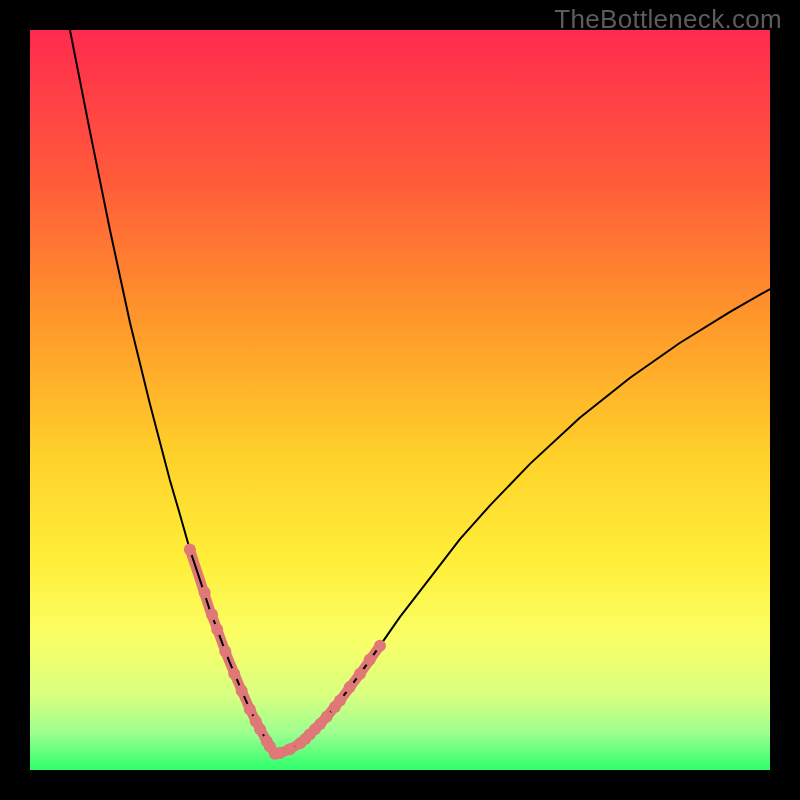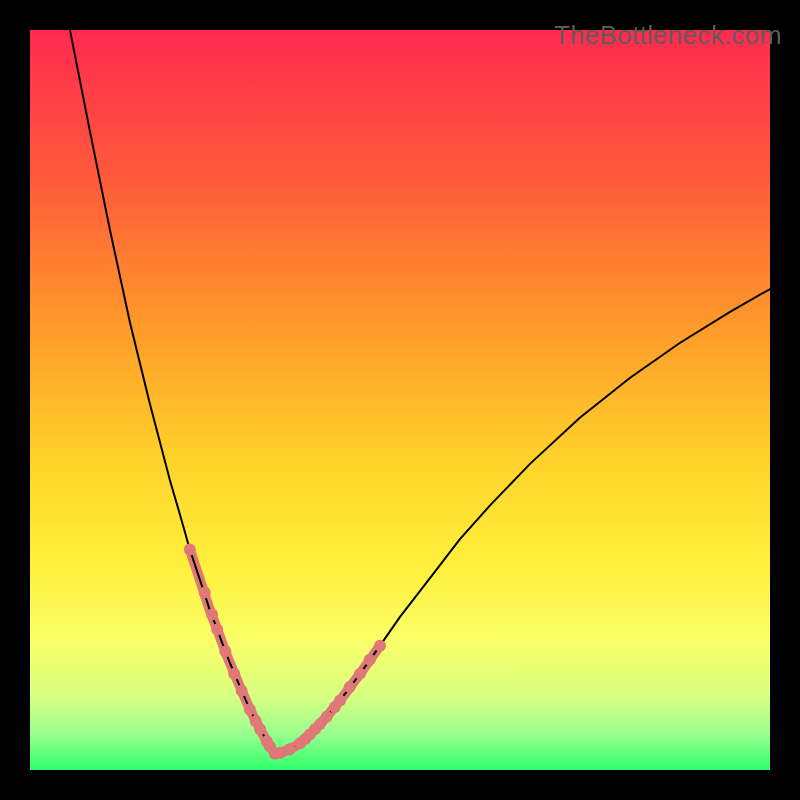--- a/index.html
+++ b/index.html
@@ -29,21 +29,21 @@
   }
   .gradient {
     position: absolute;
     left: 0;
     top: 0;
     width: 100%;
     height: 100%;
   }
   .watermark {
     position: absolute;
-    top: 20px;
+    top: 4px;
     right: 18px;
     color: #5c5c5c;
     font-size: 26px;
     font-weight: 400;
     letter-spacing: 0.3px;
     z-index: 5;
   }
   svg.curves {
     position: absolute;
     left: 0;

